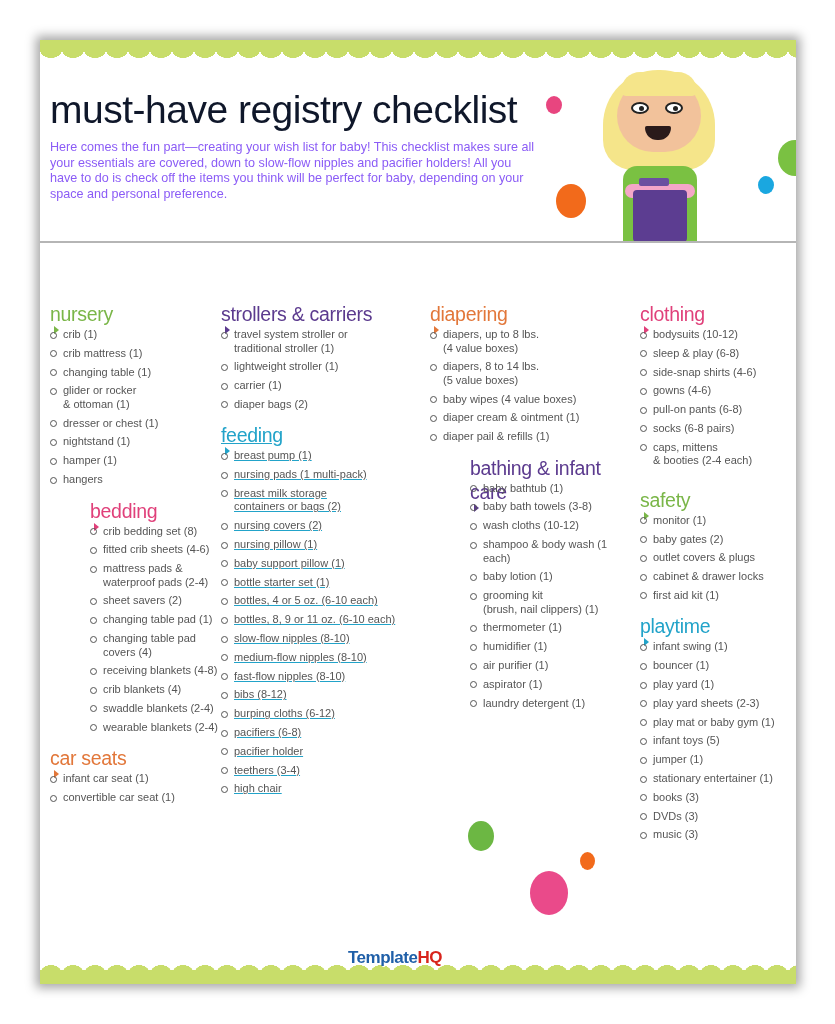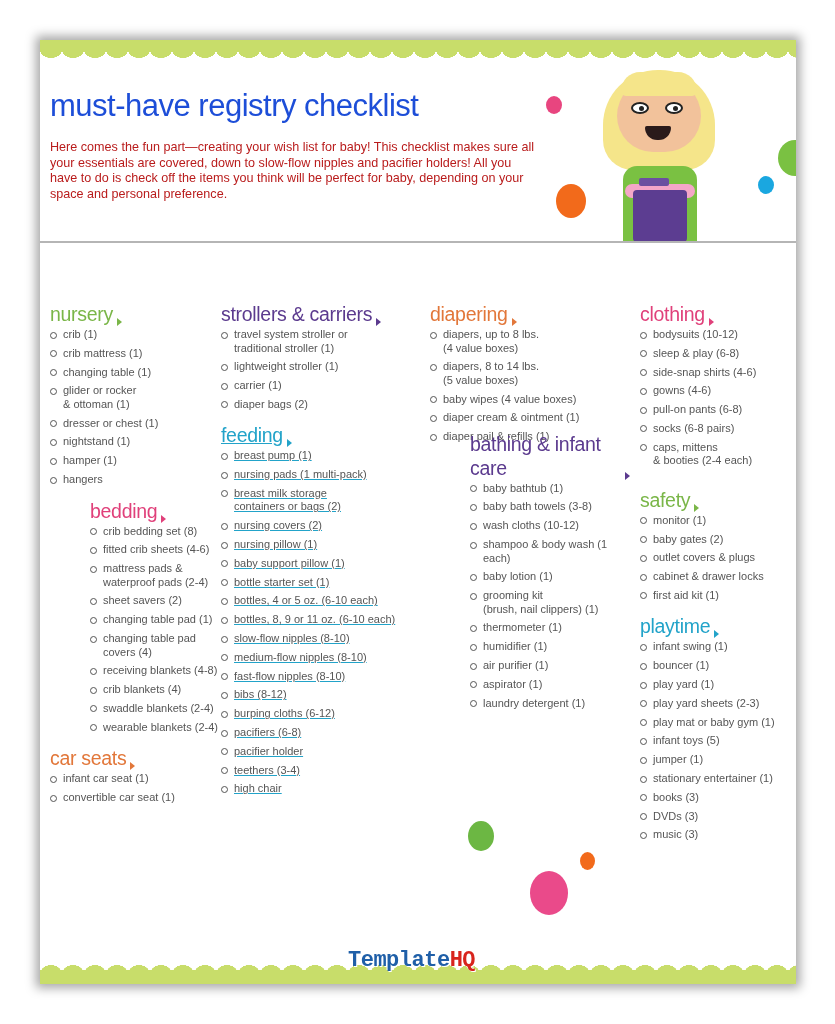--- a/index.html
+++ b/index.html
@@ -30,25 +30,25 @@
   .scallop-bottom::before {
     content: ""; position: absolute; left: 0; bottom: 0; width: 100%; height: 14px; background: #c8dd6a;
   }
   .scallop-bottom::after {
     content: ""; position: absolute; left: 0; bottom: 10px; width: 100%; height: 14px;
     background: radial-gradient(ellipse 11px 9px at 11px 14px, #c8dd6a 98%, transparent 100%) 0 0 / 22px 14px repeat-x;
   }
 
   .title {
     position: absolute; left: 10px; top: 48px;
-    font-size: 31px; color: #1d4ed8; letter-spacing: -0.5px; font-weight: normal;
+    font-size: 39px; color: #0f172a; letter-spacing: -0.5px; font-weight: normal;
   }
   .intro {
     position: absolute; left: 10px; top: 100px; width: 490px;
-    font-size: 12.6px; line-height: 15.5px; color: #b91c1c;
+    font-size: 12.6px; line-height: 15.5px; color: #8b5cf6;
   }
   .divider {
     position: absolute; left: 0; top: 201px; width: 100%; height: 2px; background: #b5b5b5;
   }
 
   .dot { position: absolute; border-radius: 50%; }
 
   
   .char { position: absolute; left: 555px; top: 30px; width: 130px; height: 172px; }
   .hair { position: absolute; left: 8px; top: 0; width: 112px; height: 100px; background: #f5e58a; border-radius: 55px 55px 30px 30px; }
@@ -58,30 +58,30 @@
   .eye::after { content: ""; position: absolute; left: 6px; top: 2px; width: 5px; height: 5px; background: #222; border-radius: 50%; }
   .mouth { position: absolute; left: 50px; top: 56px; width: 26px; height: 14px; background: #2a1a1a; border-radius: 2px 2px 14px 14px; }
   .body { position: absolute; left: 28px; top: 96px; width: 74px; height: 76px; background: #7ac142; border-radius: 14px 14px 0 0; }
   .gift { position: absolute; left: 38px; top: 120px; width: 54px; height: 52px; background: #5c3d91; border-radius: 4px; }
   .gift-top { position: absolute; left: 30px; top: 114px; width: 70px; height: 14px; background: #f4a6c8; border-radius: 8px; }
   .gift-tag { position: absolute; left: 44px; top: 108px; width: 30px; height: 8px; background: #6b4fa0; border-radius: 2px; }
 
   
   .col { position: absolute; top: 262px; }
   .section { margin-bottom: 12px; }
-  .sec-head { display: flex; align-items: flex-end; height: 24px; margin-bottom: 2px; }
+  .sec-head { display: flex; align-items: flex-start; height: 24px; margin-bottom: 2px; flex-direction: column; }
   .sec-title { font-size: 19.5px; letter-spacing: -0.3px; line-height: 24px; }
   .sec-arrow { margin-left: 4px; width: 0; height: 0; border-top: 4px solid transparent; border-bottom: 4px solid transparent; border-left: 5px solid currentColor; }
   .item { display: flex; align-items: flex-start; font-size: 11px; line-height: 13.5px; color: #555555; margin-bottom: 5.3px; }
   .bullet { flex: 0 0 auto; width: 7px; height: 7px; border: 1.5px solid currentColor; border-radius: 50%; margin: 3.5px 6px 0 0; }
   .item-label { white-space: pre-line; }
 
   .logo {
-    position: absolute; left: 308px; top: 908px; font-size: 22px; font-weight: bold;
-    font-family: Liberation Mono, monospace; letter-spacing: -0.5px; z-index: 2;
+    position: absolute; left: 308px; top: 908px; font-size: 17px; font-weight: bold;
+    font-family: Liberation Sans, sans-serif; letter-spacing: -0.5px; z-index: 2;
     text-shadow: 1px 1px 0 #ffffff, -1px -1px 0 #ffffff;
   }
   .logo .a { color: #1f5fa8; }
   .logo .b { color: #d8241c; }
 </style>
 </head>
 <body>
 
 <div class="page">
   <div class="scallop-top"></div>

